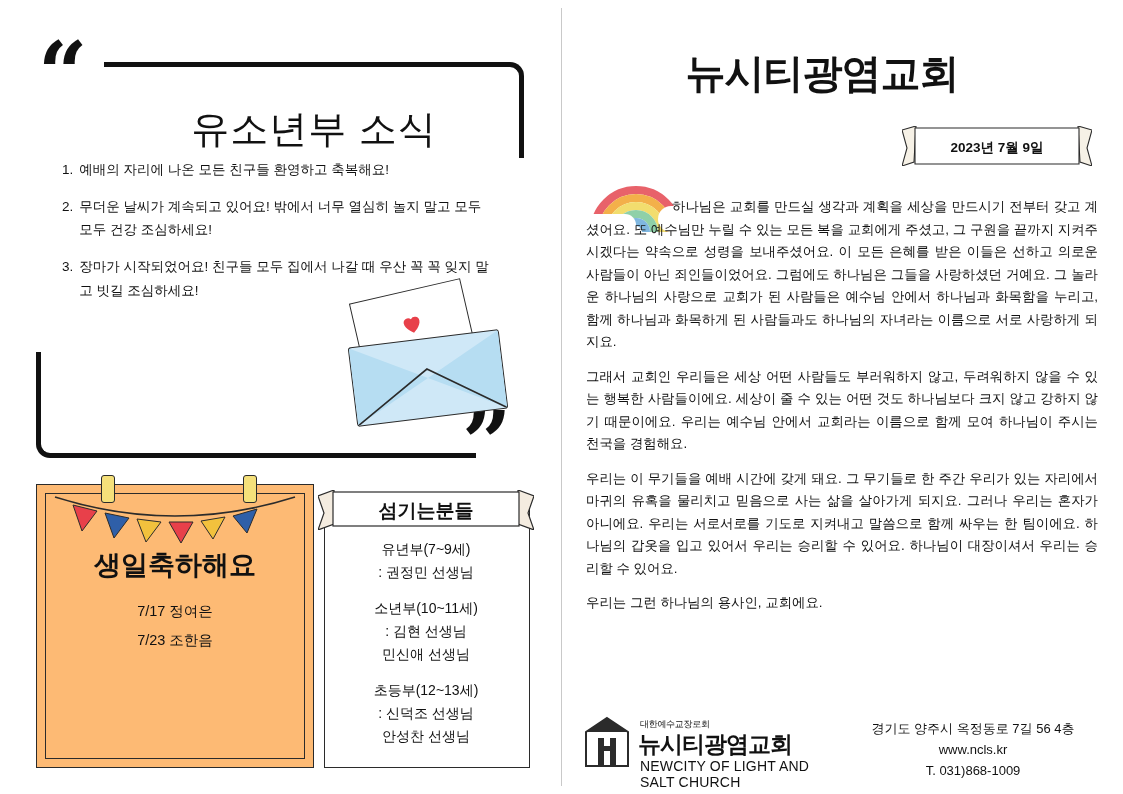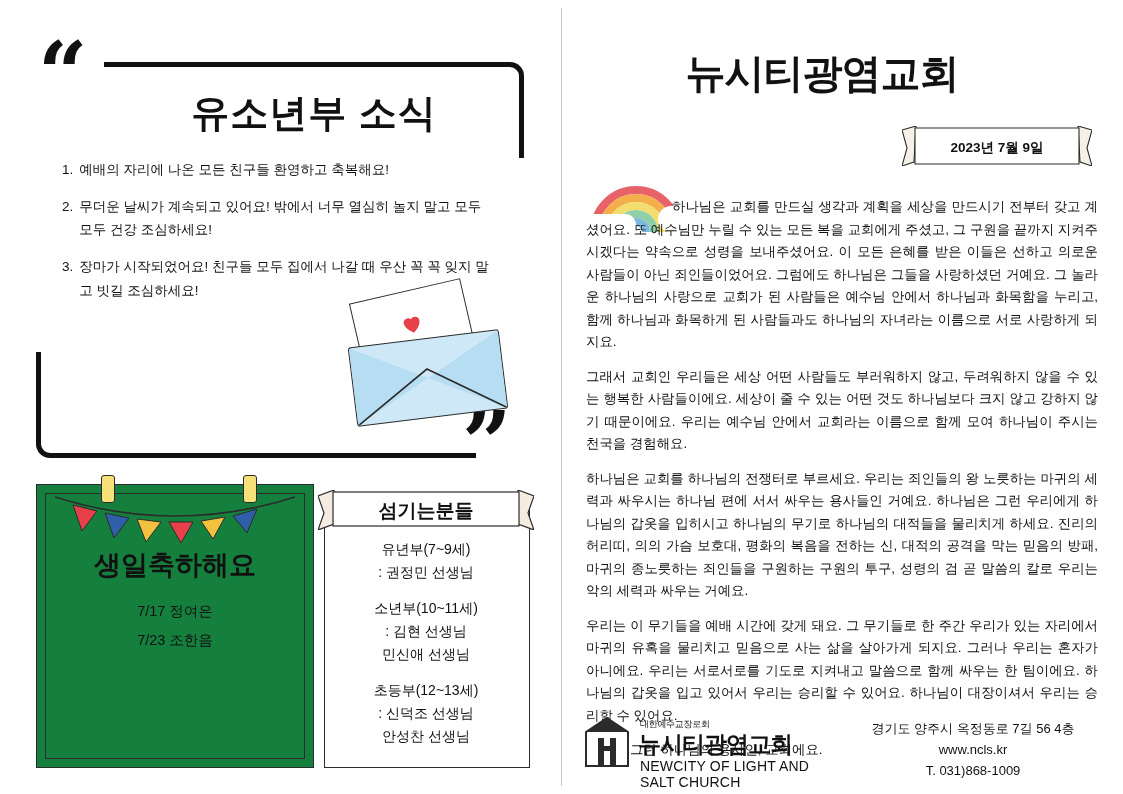--- a/index.html
+++ b/index.html
@@ -66,25 +66,25 @@
     left: 38px; top: 30px;
     font-size: 86px;
   }
   .qmark-close {
     left: 462px; top: 400px;
     font-size: 86px;
   }
 
   .news-title {
     position: absolute;
-    left: 104px; top: 88px;
+    left: 104px; top: 104px;
     width: 420px;
     text-align: center;
     font-size: 38px;
-    font-weight: bold;
+    font-weight: normal;
     letter-spacing: 1px;
     color: #111;
   }
 
   .news-list {
     position: absolute;
     left: 62px; top: 158px;
     width: 430px;
     font-size: 13.5px;
     line-height: 1.75;
@@ -148,21 +148,21 @@
     position: absolute;
     left: 0; top: 0;
     width: 150px; height: 78px;
   }
 
   
   .bday-card {
     position: absolute;
     left: 36px; top: 484px;
     width: 276px; height: 282px;
-    background: #15803d;
+    background: #fdba74;
     border: 1.6px solid #2b2b2b;
   }
   .bday-card-inner {
     position: absolute;
     left: 8px; top: 8px;
     right: 8px; bottom: 8px;
     border: 1.3px solid #2b2b2b;
   }
   .clip {
     position: absolute;
@@ -451,21 +451,20 @@
       <path d="M22 56 A26 26 0 0 1 74 56" fill="none" stroke="#f2dd6e" stroke-width="8"></path>
       <path d="M30 56 A18 18 0 0 1 66 56" fill="none" stroke="#8fd0a8" stroke-width="8"></path>
       <path d="M38 56 A10 10 0 0 1 58 56" fill="none" stroke="#7fb7e0" stroke-width="8"></path>
     </svg>
     <div class="cloud1"></div>
     <div class="cloud2"></div>
 
     <div class="body-text">
       <p class="first">하나님은 교회를 만드실 생각과 계획을 세상을 만드시기 전부터 갖고 계셨어요. 또 예수님만 누릴 수 있는 모든 복을 교회에게 주셨고, 그 구원을 끝까지 지켜주시겠다는 약속으로 성령을 보내주셨어요. 이 모든 은혜를 받은 이들은 선하고 의로운 사람들이 아닌 죄인들이었어요. 그럼에도 하나님은 그들을 사랑하셨던 거예요. 그 놀라운 하나님의 사랑으로 교회가 된 사람들은 예수님 안에서 하나님과 화목함을 누리고, 함께 하나님과 화목하게 된 사람들과도 하나님의 자녀라는 이름으로 서로 사랑하게 되지요.</p>
       <p>그래서 교회인 우리들은 세상 어떤 사람들도 부러워하지 않고, 두려워하지 않을 수 있는 행복한 사람들이에요. 세상이 줄 수 있는 어떤 것도 하나님보다 크지 않고 강하지 않기 때문이에요. 우리는 예수님 안에서 교회라는 이름으로 함께 모여 하나님이 주시는 천국을 경험해요.</p>
-      <p>하나님은 교회를 하나님의 전쟁터로 부르세요. 우리는 죄인들의 왕 노릇하는 마귀의 세력과 싸우시는 하나님 편에 서서 싸우는 용사들인 거예요. 하나님은 그런 우리에게 하나님의 갑옷을 입히시고 하나님의 무기로 하나님의 대적들을 물리치게 하세요. 진리의 허리띠, 의의 가슴 보호대, 평화의 복음을 전하는 신, 대적의 공격을 막는 믿음의 방패, 마귀의 종노릇하는 죄인들을 구원하는 구원의 투구, 성령의 검 곧 말씀의 칼로 우리는 악의 세력과 싸우는 거예요.</p>
       <p>우리는 이 무기들을 예배 시간에 갖게 돼요. 그 무기들로 한 주간 우리가 있는 자리에서 마귀의 유혹을 물리치고 믿음으로 사는 삶을 살아가게 되지요. 그러나 우리는 혼자가 아니에요. 우리는 서로서로를 기도로 지켜내고 말씀으로 함께 싸우는 한 팀이에요. 하나님의 갑옷을 입고 있어서 우리는 승리할 수 있어요. 하나님이 대장이셔서 우리는 승리할 수 있어요.</p>
       <p>우리는 그런 하나님의 용사인, 교회에요.</p>
     </div>
 
     <div class="logo">
       <svg class="logo-mark" viewBox="0 0 46 52">
         <polygon points="23,2 44,16 44,50 2,50 2,16" fill="#ffffff" stroke="#2b2b2b" stroke-width="2"></polygon>
         <polygon points="23,2 44,16 2,16" fill="#2b2b2b"></polygon>
         <rect x="14" y="22" width="6" height="28" fill="#2b2b2b"></rect>
         <rect x="26" y="22" width="6" height="28" fill="#2b2b2b"></rect>

